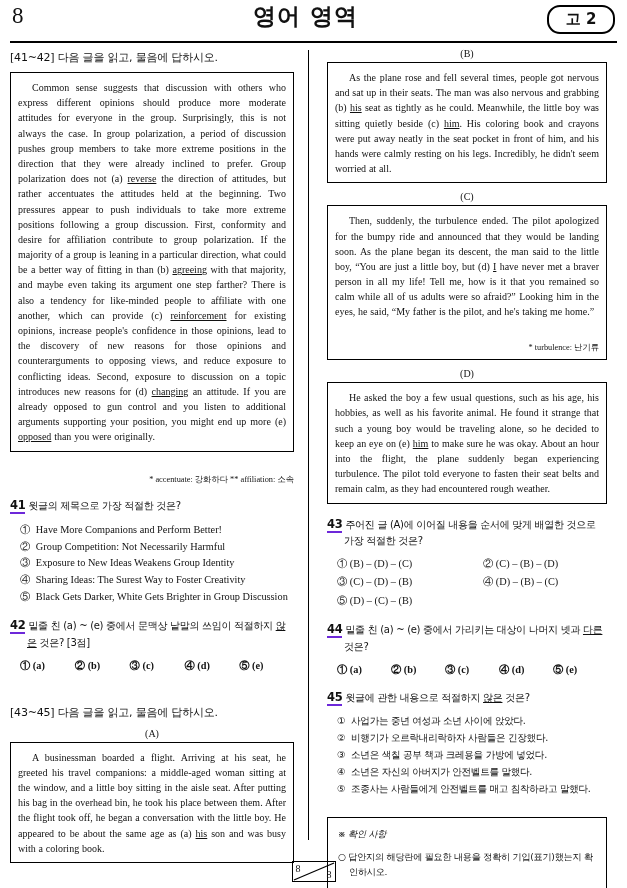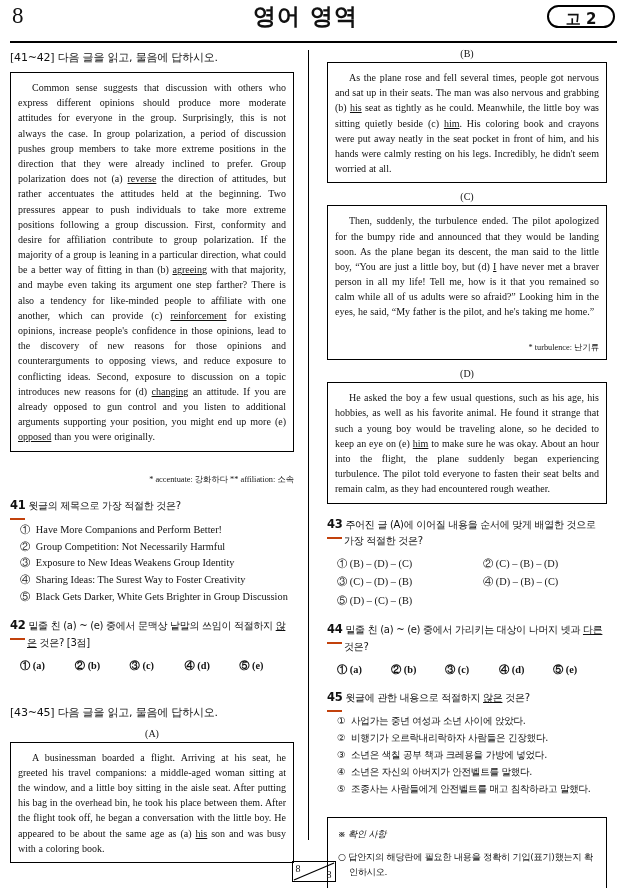--- a/index.html
+++ b/index.html
@@ -47,21 +47,21 @@
     font-family: "DejaVu Sans", sans-serif;
     font-weight: 700;
     letter-spacing: 1px;
     line-height: 1.1;
   }
   .header-badge {
     position: absolute;
     right: 12px;
     top: 5px;
     width: 68px;
-    height: 23px;
+    height: 29px;
     border: 2px solid #000;
     border-radius: 13px;
     text-align: center;
     font-family: "DejaVu Sans", sans-serif;
     font-weight: 700;
     font-size: 15px;
     line-height: 25px;
     box-sizing: border-box;
   }
   .header-rule {
@@ -139,22 +139,22 @@
     font-size: 10px;
     line-height: 1.55;
     letter-spacing: -0.3px;
     text-indent: -17px;
     padding-left: 17px;
   }
   .q-num {
     font-family: "DejaVu Sans", sans-serif;
     font-weight: 700;
     font-size: 11.5px;
-    border-bottom: 2px solid #c2410c;
-    padding-bottom: 6px;
+    border-bottom: 2px solid #6d28d9;
+    padding-bottom: 0px;
     margin-right: 3px;
   }
   .q-stem u { text-decoration: underline; }
   .choices {
     margin: 7px 0 0 0;
     padding: 0 0 0 10px;
     list-style: none;
     font-family: "Liberation Serif", serif;
     font-size: 10.3px;
     line-height: 1.62;

